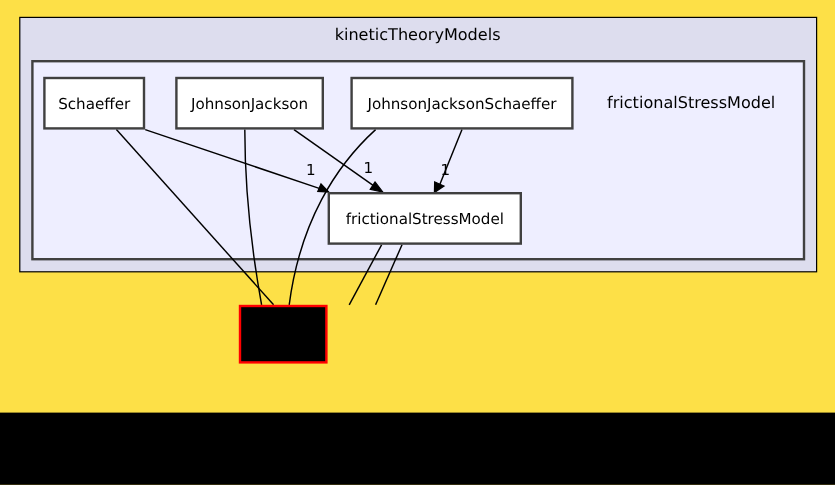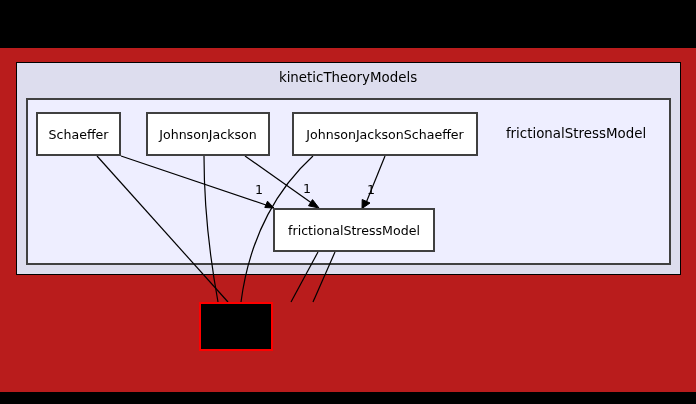--- a/index.html
+++ b/index.html
@@ -4,24 +4,23 @@
 <style>
   html, body {
     margin: 0;
     padding: 0;
     background: #000000;
   }
   #canvas {
     position: relative;
     width: 696px;
     height: 344px;
-    background: #b91c1c;
+    background: #fde047;
     overflow: hidden;
     font-family: "DejaVu Sans", sans-serif;
-    margin-top: 48px;
   }
   #graph-svg {
     position: absolute;
     left: 0;
     top: 0;
     width: 696px;
     height: 404px;
     display: block;
   }
   .cluster-label,

